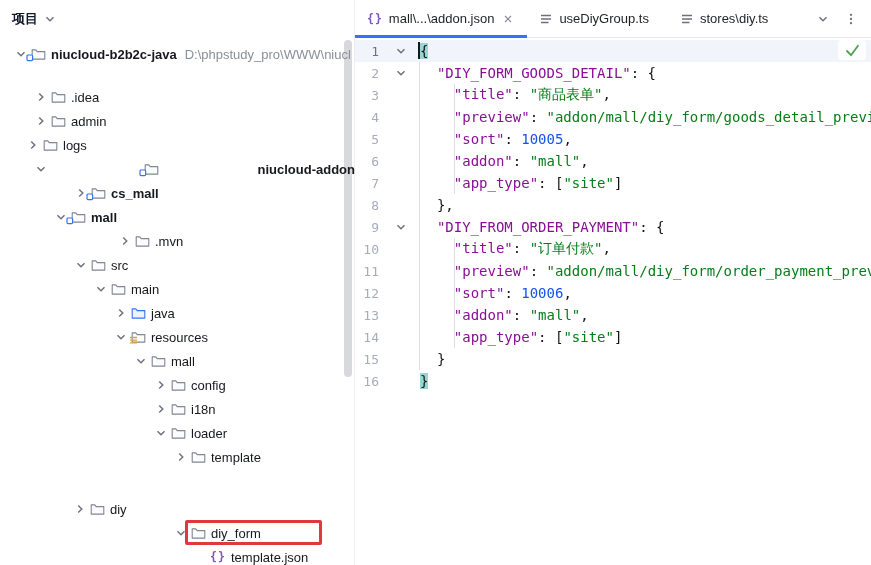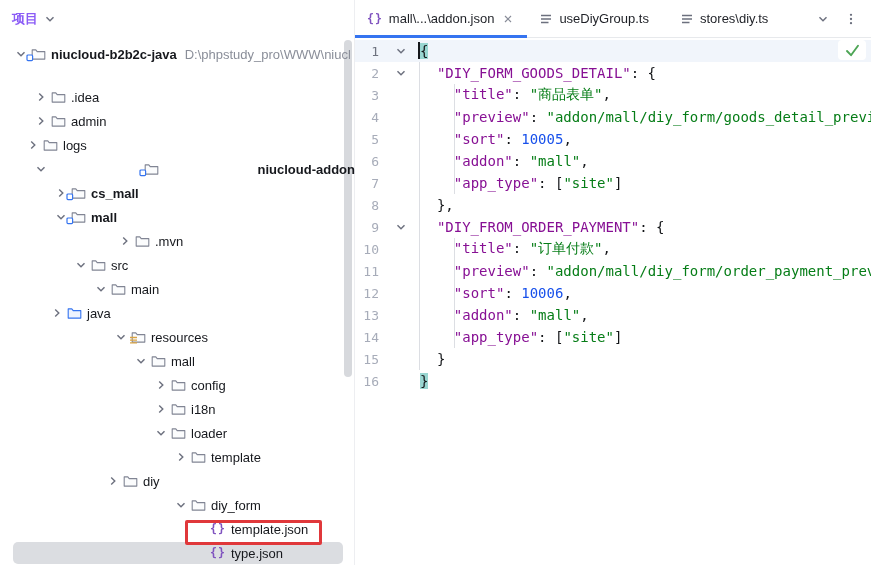--- a/index.html
+++ b/index.html
@@ -3,21 +3,21 @@
 <meta charset="utf-8">
 <style>
   * { margin:0; padding:0; box-sizing:border-box; }
   html,body { background:#fff; }
   .app { position:relative; width:871px; height:565px; background:#fff; overflow:hidden;
          font-family:"Liberation Sans", sans-serif; color:#1d1f24; }
 
   
   .panel { position:absolute; left:0; top:0; width:355px; height:565px; background:#fff; overflow:hidden; }
   .panel-header { position:absolute; left:12px; top:8px; height:22px; display:flex; align-items:center; gap:4px; cursor:pointer; }
-  .ph-title { font-size:13px; font-weight:700; color:#8b5cf6; }
+  .ph-title { font-size:13px; font-weight:700; color:#0f172a; }
   .tree { position:absolute; left:0; top:42px; right:0; }
   .row { position:relative; height:24px; display:flex; align-items:center; white-space:nowrap; font-size:13px; cursor:pointer; }
   .row > * { position:relative; z-index:1; }
   .row.selected::before { content:""; position:absolute; left:13px; right:12px; top:1px; bottom:1px;
                           border-radius:5px; background:var(--selection); z-index:0; }
   .row.bold .lab { font-weight:700; }
   .chev { width:17px; height:16px; display:inline-flex; align-items:center; justify-content:center; flex:none; }
   .ic { display:inline-flex; align-items:center; justify-content:center; }
   .tree .ic { width:18px; height:16px; margin-right:4px; flex:none; }
   .lab { color:#16181d; }
@@ -140,21 +140,21 @@
           <span class="ic">
             <svg width="17" height="16" viewBox="0 0 16 16">
               <path d="M1.7 13.1V3.9h3.6l1.4 1.7h7.6v7.5z" fill="#fbfcfd" stroke="#818594" stroke-width="1.1" stroke-linejoin="round"></path>
             </svg>
             <svg width="8" height="8" viewBox="0 0 8 8" style="position:absolute;margin:8px 0 0 -17px">
               <rect x="1" y="1" width="5.6" height="5.6" rx="1" fill="#fff" stroke="#3574f0" stroke-width="1.2"></rect>
             </svg>
           </span>
           <span class="lab">niucloud-addon</span>
         </div>
-        <div class="row bold" style="padding-left: 52px;">
+        <div class="row bold" style="padding-left: 72px;">
           <span class="chev">
             <svg width="16" height="16" viewBox="0 0 16 16">
               <polyline points="6.2,4.5 9.8,8 6.2,11.5" fill="none" stroke="#6c707e" stroke-width="1.4"></polyline>
             </svg>
           </span>
           <span class="ic">
             <svg width="17" height="16" viewBox="0 0 16 16">
               <path d="M1.7 13.1V3.9h3.6l1.4 1.7h7.6v7.5z" fill="#fbfcfd" stroke="#818594" stroke-width="1.1" stroke-linejoin="round"></path>
             </svg>
             <svg width="8" height="8" viewBox="0 0 8 8" style="position:absolute;margin:8px 0 0 -17px">
@@ -211,21 +211,21 @@
               <polyline points="4.5,6.2 8,9.8 11.5,6.2" fill="none" stroke="#6c707e" stroke-width="1.4"></polyline>
             </svg>
           </span>
           <span class="ic">
             <svg width="17" height="16" viewBox="0 0 16 16">
               <path d="M1.7 13.1V3.9h3.6l1.4 1.7h7.6v7.5z" fill="#fbfcfd" stroke="#818594" stroke-width="1.1" stroke-linejoin="round"></path>
             </svg>
           </span>
           <span class="lab">main</span>
         </div>
-        <div class="row" style="padding-left: 48px;">
+        <div class="row" style="padding-left: 112px;">
           <span class="chev">
             <svg width="16" height="16" viewBox="0 0 16 16">
               <polyline points="6.2,4.5 9.8,8 6.2,11.5" fill="none" stroke="#6c707e" stroke-width="1.4"></polyline>
             </svg>
           </span>
           <span class="ic">
             <svg width="17" height="16" viewBox="0 0 16 16">
               <path d="M1.7 13.1V3.9h3.6l1.4 1.7h7.6v7.5z" fill="#edf3fe" stroke="#3574f0" stroke-width="1.1" stroke-linejoin="round"></path>
             </svg>
           </span>
@@ -305,21 +305,21 @@
               <polyline points="6.2,4.5 9.8,8 6.2,11.5" fill="none" stroke="#6c707e" stroke-width="1.4"></polyline>
             </svg>
           </span>
           <span class="ic">
             <svg width="17" height="16" viewBox="0 0 16 16">
               <path d="M1.7 13.1V3.9h3.6l1.4 1.7h7.6v7.5z" fill="#fbfcfd" stroke="#818594" stroke-width="1.1" stroke-linejoin="round"></path>
             </svg>
           </span>
           <span class="lab">template</span>
         </div>
-        <div class="row" style="padding-left: 104px;">
+        <div class="row" style="padding-left: 71px; margin-top: 28px;">
           <span class="chev">
             <svg width="16" height="16" viewBox="0 0 16 16">
               <polyline points="6.2,4.5 9.8,8 6.2,11.5" fill="none" stroke="#6c707e" stroke-width="1.4"></polyline>
             </svg>
           </span>
           <span class="ic">
             <svg width="17" height="16" viewBox="0 0 16 16">
               <path d="M1.7 13.1V3.9h3.6l1.4 1.7h7.6v7.5z" fill="#fbfcfd" stroke="#818594" stroke-width="1.1" stroke-linejoin="round"></path>
             </svg>
           </span>

